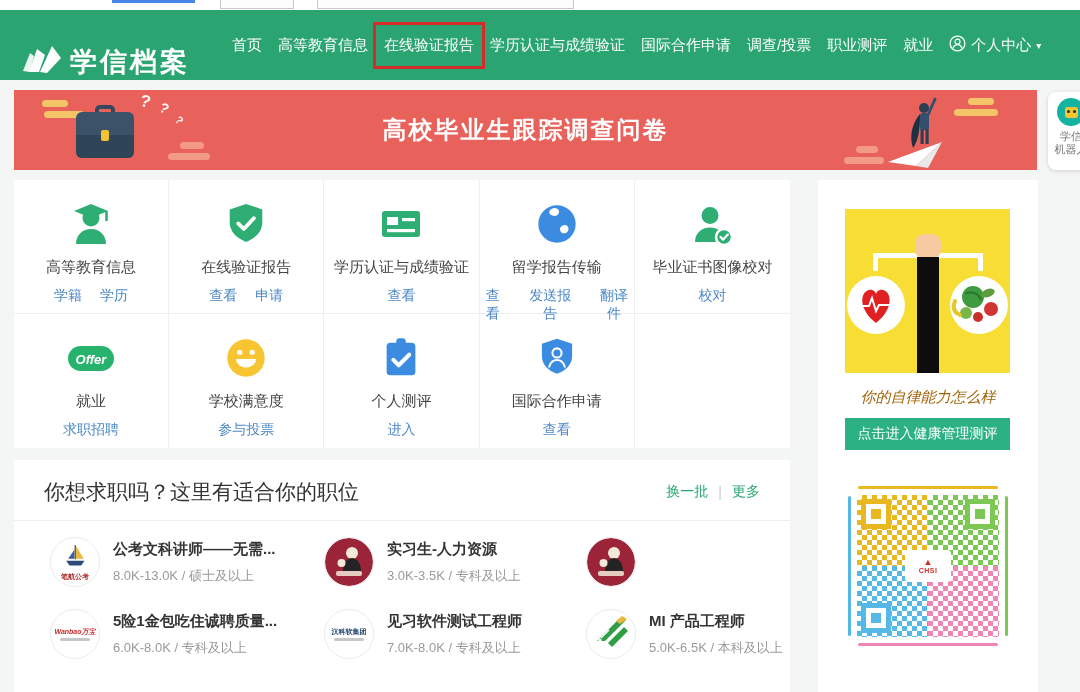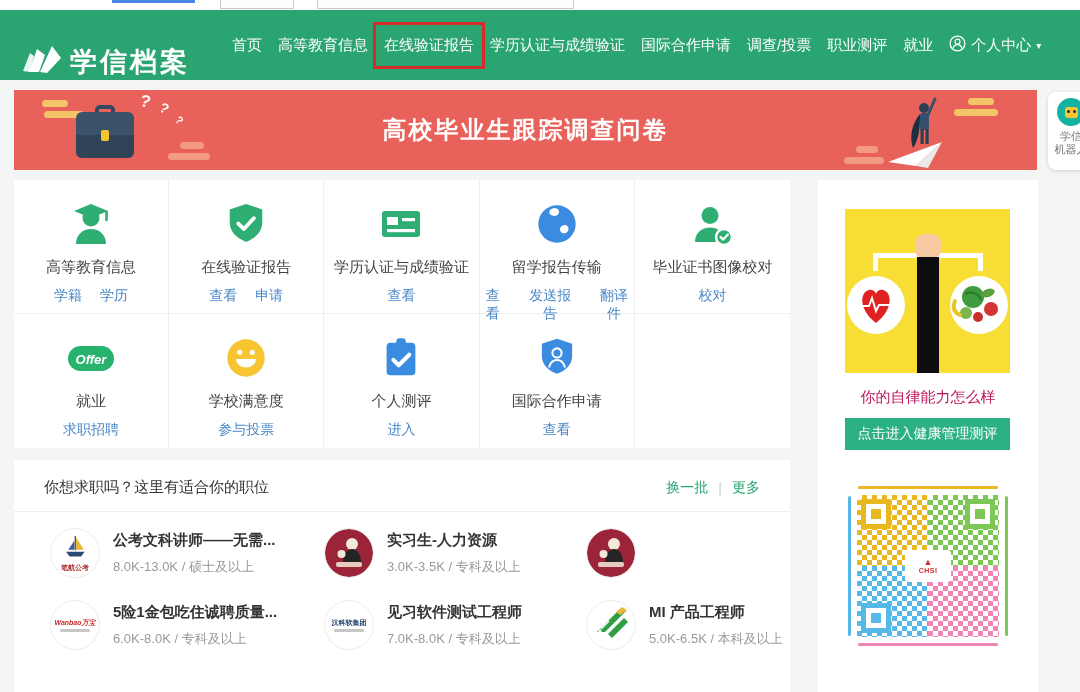--- a/index.html
+++ b/index.html
@@ -51,37 +51,37 @@
   .svc-cell:not(:nth-child(5n)) { border-right:1px solid #efefef; }
   .svc-cell:nth-child(-n+5) { border-bottom:1px solid #efefef; }
   .svc-icon { height:52px; display:flex; align-items:center; justify-content:center; }
   .svc-name { font-size:15px; color:#444; margin-top:8px; }
   .svc-links { margin-top:10px; display:flex; justify-content:center; gap:18px; }
   .svc-links a { color:#4a87c8; font-size:14px; }
 
   
   .jobs-card { left:14px; top:460px; width:776px; height:232px; }
   .jobs-header { display:flex; justify-content:space-between; align-items:center; padding:18px 30px 14px 30px; border-bottom:1px solid #eee; }
-  .jobs-title { font-size:15px; color:#333; }
+  .jobs-title { font-size:21px; color:#333; }
   .jobs-actions { font-size:14px; display:flex; align-items:center; gap:10px; }
   .jobs-actions a { color:#2aa572; }
   .jobs-divider { color:#ccc; }
   .jobs-grid { display:grid; grid-template-columns:274px 262px auto; padding:16px 0 0 36px; row-gap:22px; }
   .job { display:flex; align-items:center; gap:13px; }
   .job-logo { width:50px; height:50px; border-radius:50%; border:1px solid #ebebeb; background:#fff; flex:none; overflow:hidden; display:flex; flex-direction:column; align-items:center; justify-content:center; }
   .job-logo svg { display:block; }
   .job-title { font-size:15px; color:#333; max-width:185px; white-space:nowrap; overflow:hidden; text-overflow:ellipsis;font-weight:bold; }
   .job-meta { font-size:13px; color:#9a9a9a; margin-top:8px; }
   .logo-tinytext { font-size:7px; font-weight:bold; line-height:8px; white-space:nowrap; }
   .logo-sub { width:30px; height:3px; background:#c7c7c7; border-radius:2px; margin-top:2px; }
 
   
   .sidebar-card { left:818px; top:180px; width:220px; height:512px; }
   .health-img { position:absolute; left:27px; top:29px; width:165px; height:164px; background:#f7dd34; }
-  .health-caption { position:absolute; left:0; width:220px; top:208px; text-align:center; font-size:15px; color:#be185d; }
+  .health-caption { position:absolute; left:0; width:220px; top:208px; text-align:center; font-size:15px; color:#a16207;font-style:italic; }
   .health-btn { position:absolute; left:27px; top:238px; width:165px; height:32px; background:#2bb184; color:#fff; font-size:14px; border:none; display:flex; align-items:center; justify-content:center; cursor:pointer; }
   .qr-wrap { position:absolute; left:30px; top:306px; width:160px; height:160px; }
   .qr-side { position:absolute; border-radius:3px; }
   .qr-quads { position:absolute; left:9px; top:9px; width:142px; height:142px; display:grid; grid-template-columns:71px 71px; grid-template-rows:71px 71px; }
   .qq { background:repeating-conic-gradient(var(--qc) 0% 25%, transparent 0% 50%); background-size:10px 10px; }
   .finder { position:absolute; width:30px; height:30px; border-style:solid; border-width:5px; background:#fff; }
   .finder i { display:block; width:10px; height:10px; margin:5px auto; background:var(--fc); }
   .qr-center { position:absolute; left:57px; top:64px; width:46px; height:32px; background:#fff; border-radius:4px; display:flex; flex-direction:column; align-items:center; justify-content:center; }
   .qr-bird { color:#d22c2c; font-size:9px; line-height:9px; }
   .qr-chsi { color:#d22c2c; font-size:7px; font-weight:bold; letter-spacing:.5px; }

